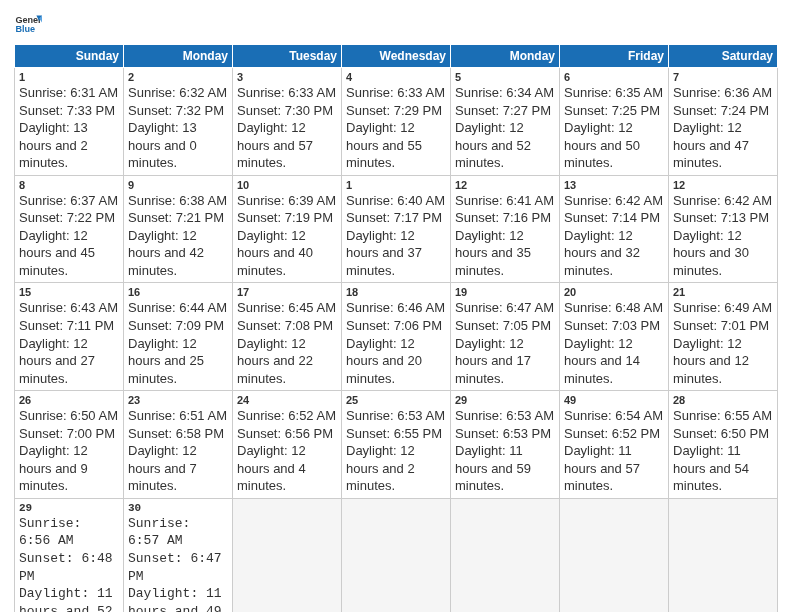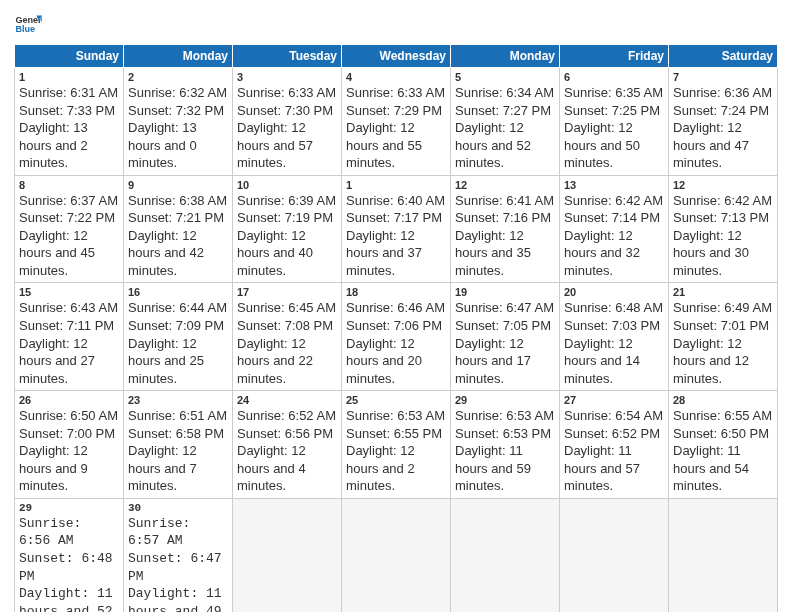--- a/index.html
+++ b/index.html
@@ -145,21 +145,21 @@
           <td><span class="day-num">19</span><span class="day-info">Sunrise: 6:47 AM<br>Sunset: 7:05 PM<br>Daylight: 12 hours and 17 minutes.</span></td>
           <td><span class="day-num">20</span><span class="day-info">Sunrise: 6:48 AM<br>Sunset: 7:03 PM<br>Daylight: 12 hours and 14 minutes.</span></td>
           <td><span class="day-num">21</span><span class="day-info">Sunrise: 6:49 AM<br>Sunset: 7:01 PM<br>Daylight: 12 hours and 12 minutes.</span></td>
         </tr>
         <tr>
           <td><span class="day-num">26</span><span class="day-info">Sunrise: 6:50 AM<br>Sunset: 7:00 PM<br>Daylight: 12 hours and 9 minutes.</span></td>
           <td><span class="day-num">23</span><span class="day-info">Sunrise: 6:51 AM<br>Sunset: 6:58 PM<br>Daylight: 12 hours and 7 minutes.</span></td>
           <td><span class="day-num">24</span><span class="day-info">Sunrise: 6:52 AM<br>Sunset: 6:56 PM<br>Daylight: 12 hours and 4 minutes.</span></td>
           <td><span class="day-num">25</span><span class="day-info">Sunrise: 6:53 AM<br>Sunset: 6:55 PM<br>Daylight: 12 hours and 2 minutes.</span></td>
           <td><span class="day-num">29</span><span class="day-info">Sunrise: 6:53 AM<br>Sunset: 6:53 PM<br>Daylight: 11 hours and 59 minutes.</span></td>
-          <td><span class="day-num">27</span><span class="day-info">Sunrise: 6:54 AM<br>Sunset: 6:52 PM<br>Daylight: 11 hours and 57 minutes.</span></td>
+          <td><span class="day-num">49</span><span class="day-info">Sunrise: 6:54 AM<br>Sunset: 6:52 PM<br>Daylight: 11 hours and 57 minutes.</span></td>
           <td><span class="day-num">28</span><span class="day-info">Sunrise: 6:55 AM<br>Sunset: 6:50 PM<br>Daylight: 11 hours and 54 minutes.</span></td>
         </tr>
         <tr>
           <td class="last-row"><span class="day-num">29</span><span class="day-info">Sunrise: 6:56 AM<br>Sunset: 6:48 PM<br>Daylight: 11 hours and 52 minutes.</span></td>
           <td class="last-row"><span class="day-num">30</span><span class="day-info">Sunrise: 6:57 AM<br>Sunset: 6:47 PM<br>Daylight: 11 hours and 49 minutes.</span></td>
           <td class="last-row empty"></td>
           <td class="last-row empty"></td>
           <td class="last-row empty"></td>
           <td class="last-row empty"></td>
           <td class="last-row empty"></td>

